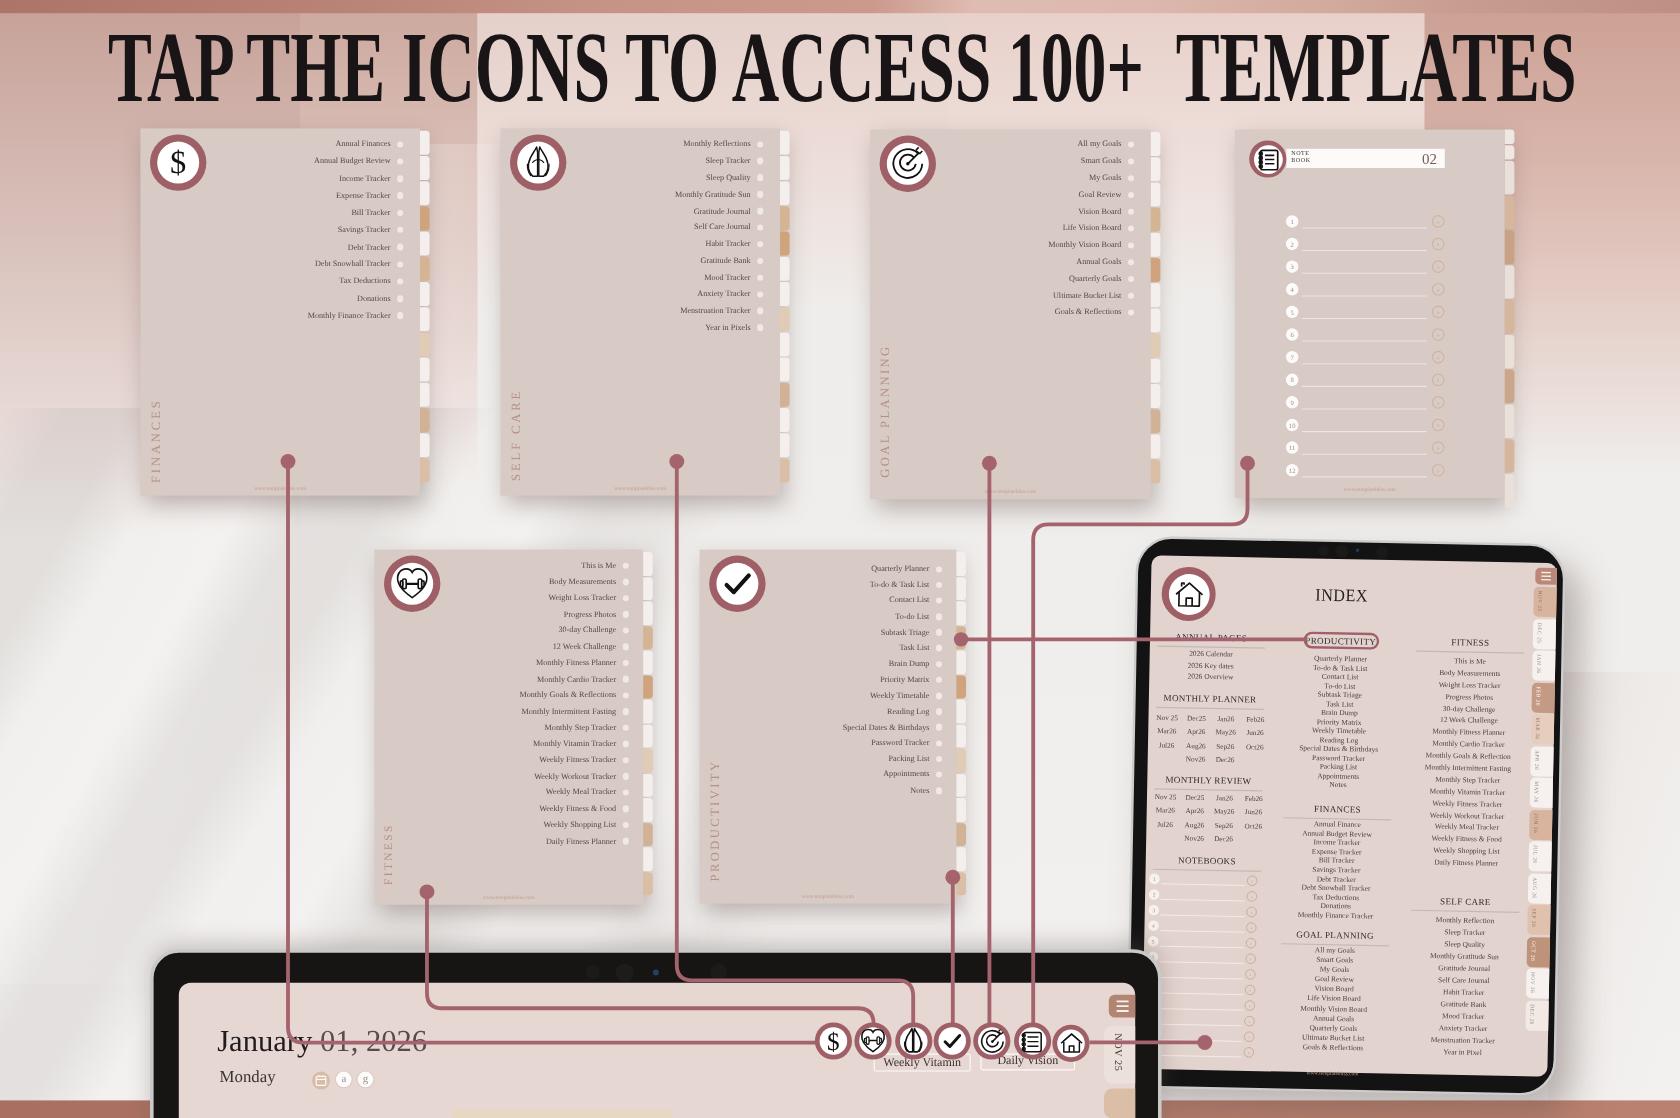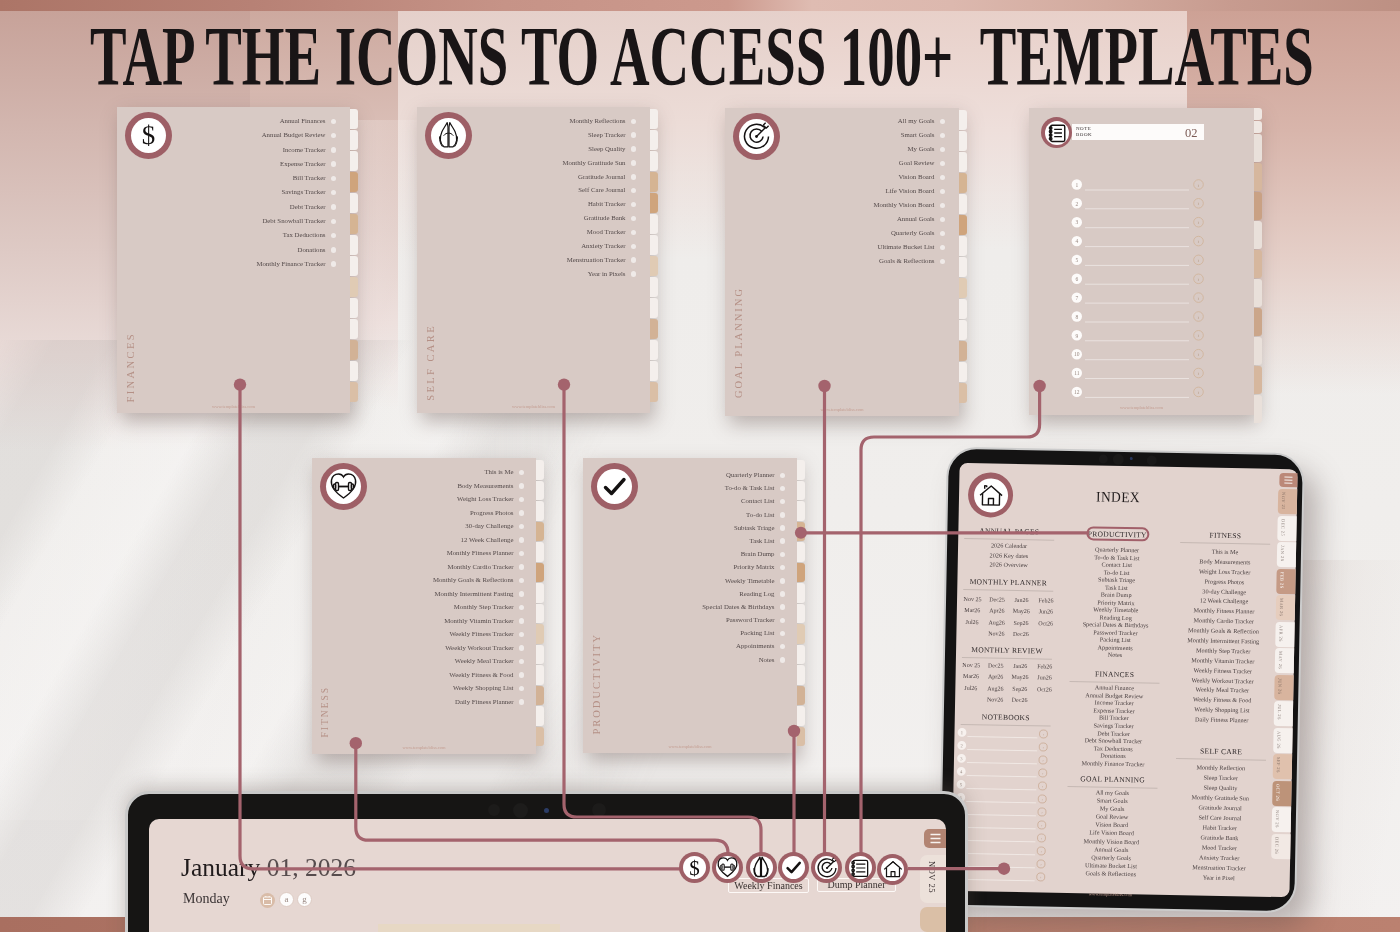--- a/index.html
+++ b/index.html
@@ -439,23 +439,23 @@
       <g stroke="#fdf9f6" stroke-width="1">
         <rect x="3.5" y="4" width="8" height="7.5" rx="1" fill="none"></rect>
         <path d="M3.5 6.5 H11.5 M5.8 4 V3 M9.2 4 V3"></path>
       </g>
     </svg></div>
 
 <div class="abs" style="left:279px;top:892px;width:15px;height:15px;border-radius:50%;background:#fdfcfc;border:1px solid #ddcbc3;color:#9b8a84;font-size:9px;text-align:center;line-height:13px;z-index:4;">a</div>
 
 <div class="abs" style="left:297px;top:892px;width:15px;height:15px;border-radius:50%;background:#fdfcfc;border:1px solid #ddcbc3;color:#9b8a84;font-size:9px;text-align:center;line-height:13px;z-index:4;">g</div>
 
-<div class="abs" style="left:728px;top:878px;width:81px;height:15px;border:1.2px solid #fdf9f7;border-radius:2px;font-size:10px;color:#39312f;text-align:center;line-height:13px;z-index:4;">Weekly Finances</div>
-
-<div class="abs" style="left:817px;top:878px;width:79px;height:14px;border:1.2px solid #fdf9f7;border-radius:2px;font-size:10px;color:#39312f;text-align:center;line-height:12px;z-index:4;">Dump Planner</div>
+<div class="abs" style="left:728px;top:878px;width:81px;height:15px;border:1.2px solid #fdf9f7;border-radius:2px;font-size:10px;color:#39312f;text-align:center;line-height:13px;z-index:4;">Weekly Vitamin</div>
+
+<div class="abs" style="left:817px;top:878px;width:79px;height:14px;border:1.2px solid #fdf9f7;border-radius:2px;font-size:10px;color:#39312f;text-align:center;line-height:12px;z-index:4;">Daily Vision</div>
 
 <div class="abs" style="left:378px;top:924px;width:182px;height:8px;background:#e7d8c4;z-index:4;"></div>
 
 <div class="abs" style="left:924px;top:829px;width:22px;height:19px;border-radius:5px 0 0 5px;background:#b28472;z-index:4;">
   <svg width="22" height="19">
       <path d="M6.5 5.5 H16.5 M6.5 9.5 H16.5 M6.5 13.5 H16.5" stroke="#f7f2ef" stroke-width="1.5"></path>
     </svg>
 </div>
 
 <div class="abs" style="left:920px;top:855px;width:26px;height:48px;border-radius:7px 0 0 7px;background:#ece1da;z-index:4;">

